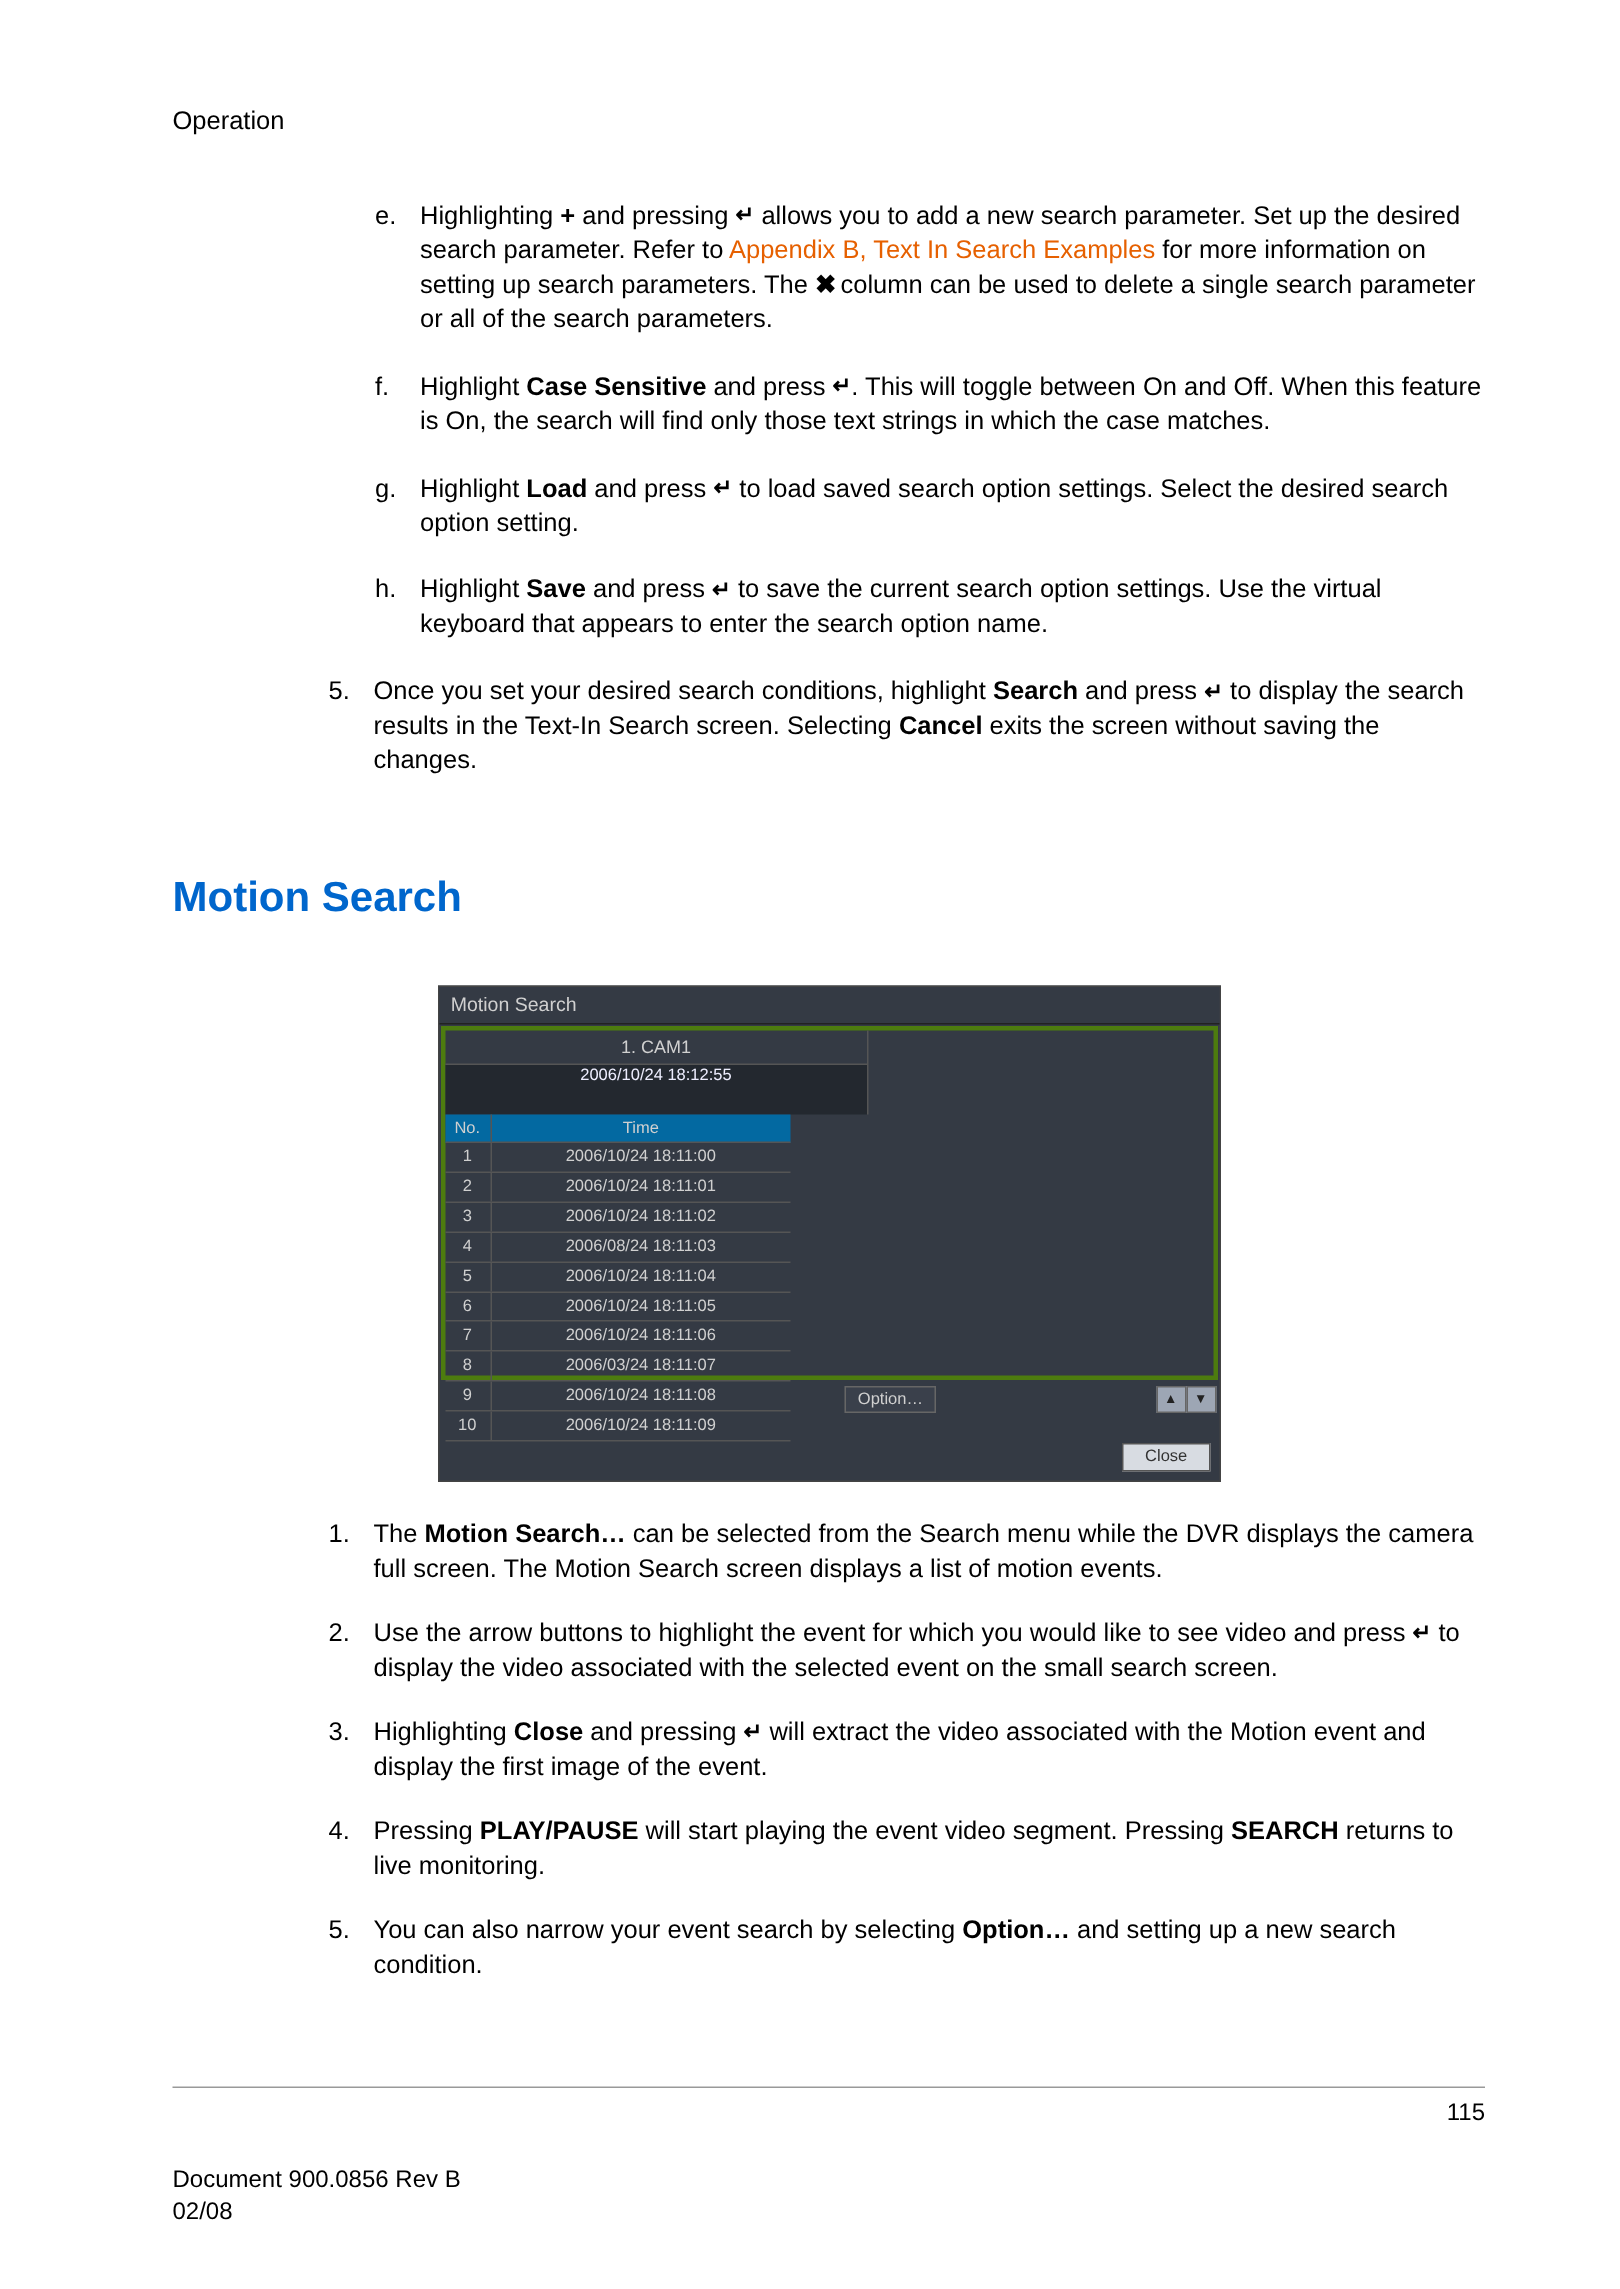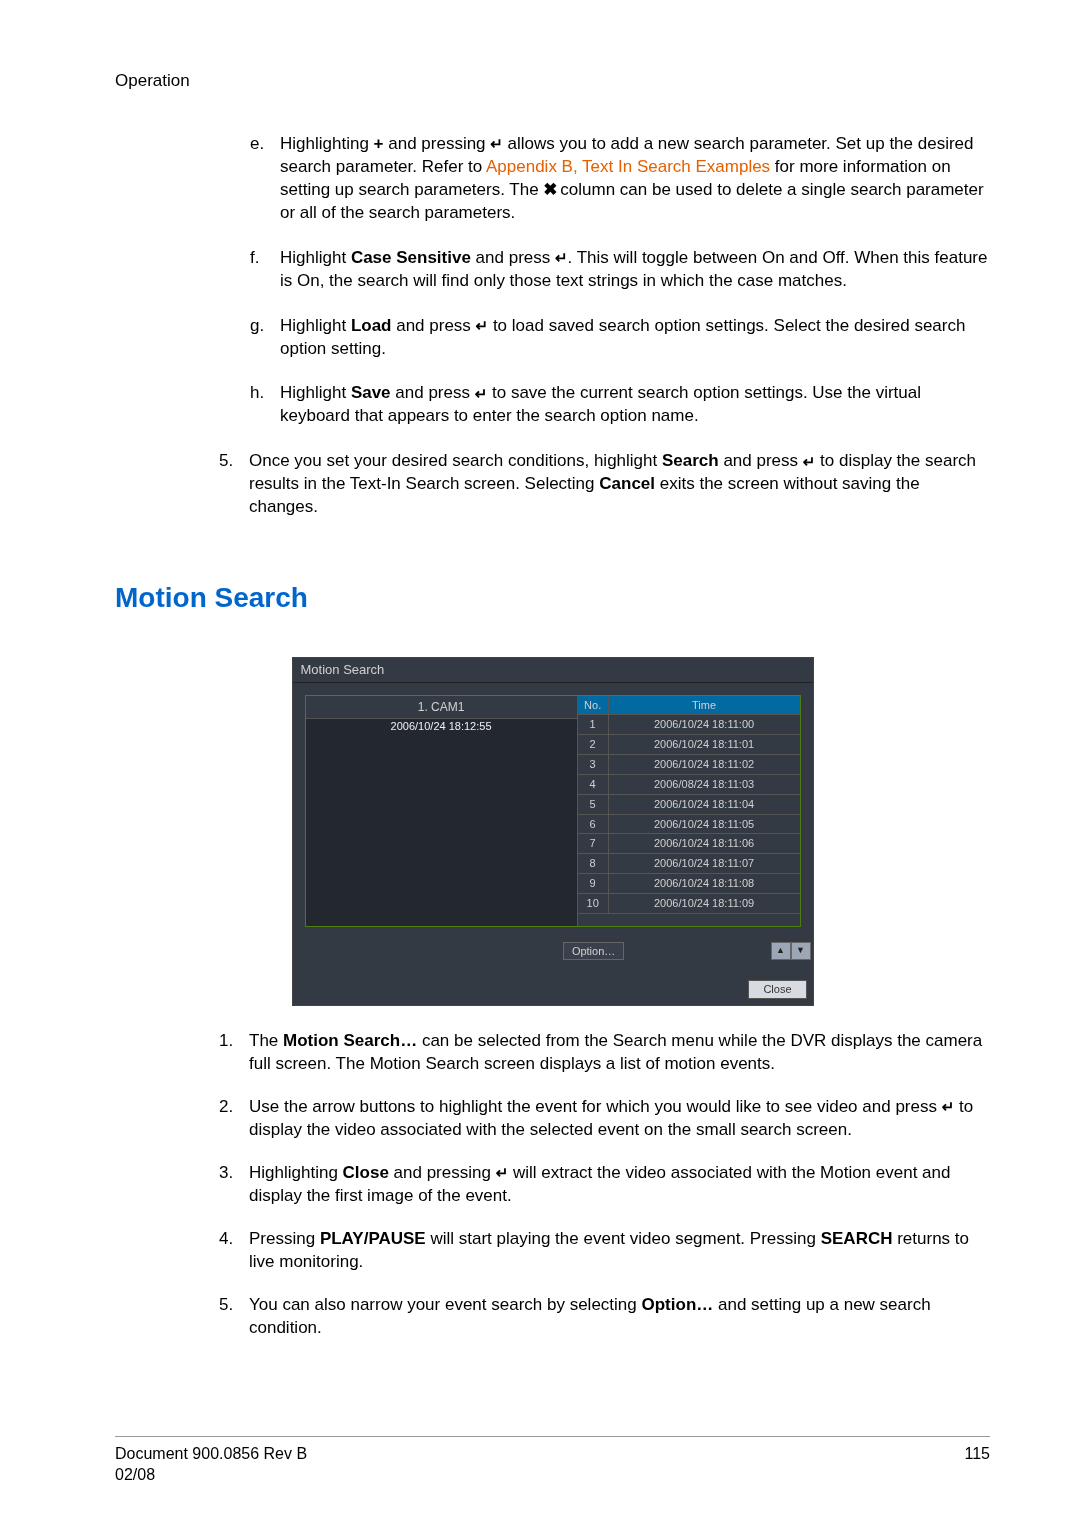--- a/index.html
+++ b/index.html
@@ -85,22 +85,23 @@
   }
   .ss-title {
     padding: 3px 8px;
     font-size: 13px;
     background: #343a44;
     border-bottom: 1px solid #222;
   }
   .ss-main {
     display: flex;
     height: 230px;
-    border: 1px solid #4d7c0f;
-    margin: 12px;
+    border: 3px solid #4d7c0f;
+    margin: 1px;
+    flex-direction: column;
   }
   .ss-left {
     width: 55%;
     border-right: 1px solid #555;
     display: flex;
     flex-direction: column;
   }
   .ss-left-head {
     text-align: center;
     padding: 3px 0;
@@ -196,21 +197,21 @@
     position: absolute;
     left: 115px;
     right: 90px;
     bottom: 40px;
     border-top: 1px solid #999;
     padding-top: 6px;
     display: flex;
     justify-content: space-between;
     font-size: 16px;
   }
-  .footer-left { line-height:1.35; }
+  .footer-left { line-height:1.35;margin-top:45px; }
 </style>
 </head>
 <body>
 
 <div class="page">
 
   <div class="header-section">Operation</div>
 
   <div class="sub-list">
     <div class="sub-item">
@@ -291,21 +292,21 @@
         <div class="ss-row">
             <div class="ss-no">6</div>
             <div class="ss-time">2006/10/24  18:11:05</div>
           </div>
         <div class="ss-row">
             <div class="ss-no">7</div>
             <div class="ss-time">2006/10/24  18:11:06</div>
           </div>
         <div class="ss-row">
             <div class="ss-no">8</div>
-            <div class="ss-time">2006/10/24  18:11:07</div>
+            <div class="ss-time">2006/03/24  18:11:07</div>
           </div>
         <div class="ss-row">
             <div class="ss-no">9</div>
             <div class="ss-time">2006/10/24  18:11:08</div>
           </div>
         <div class="ss-row">
             <div class="ss-no">10</div>
             <div class="ss-time">2006/10/24  18:11:09</div>
           </div>
       </div>

